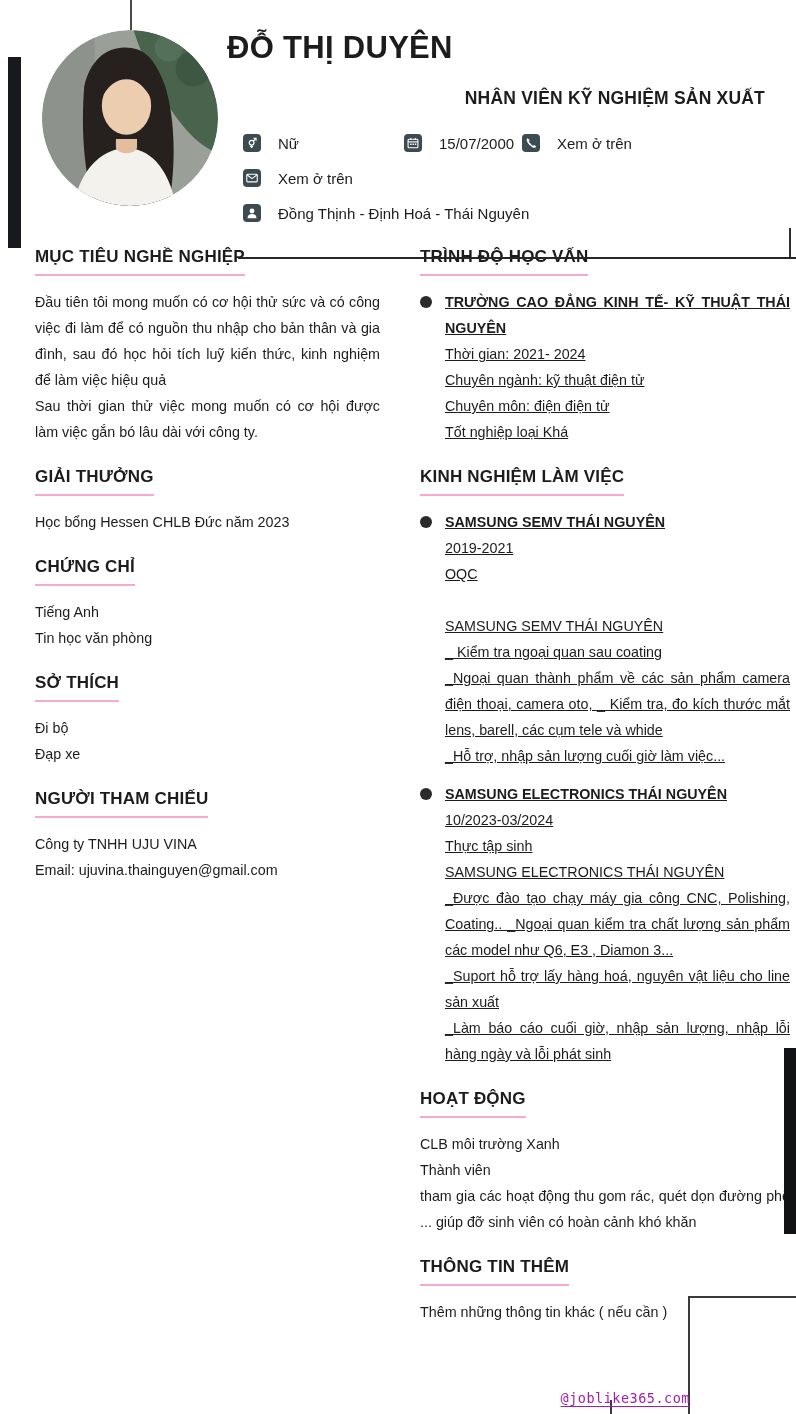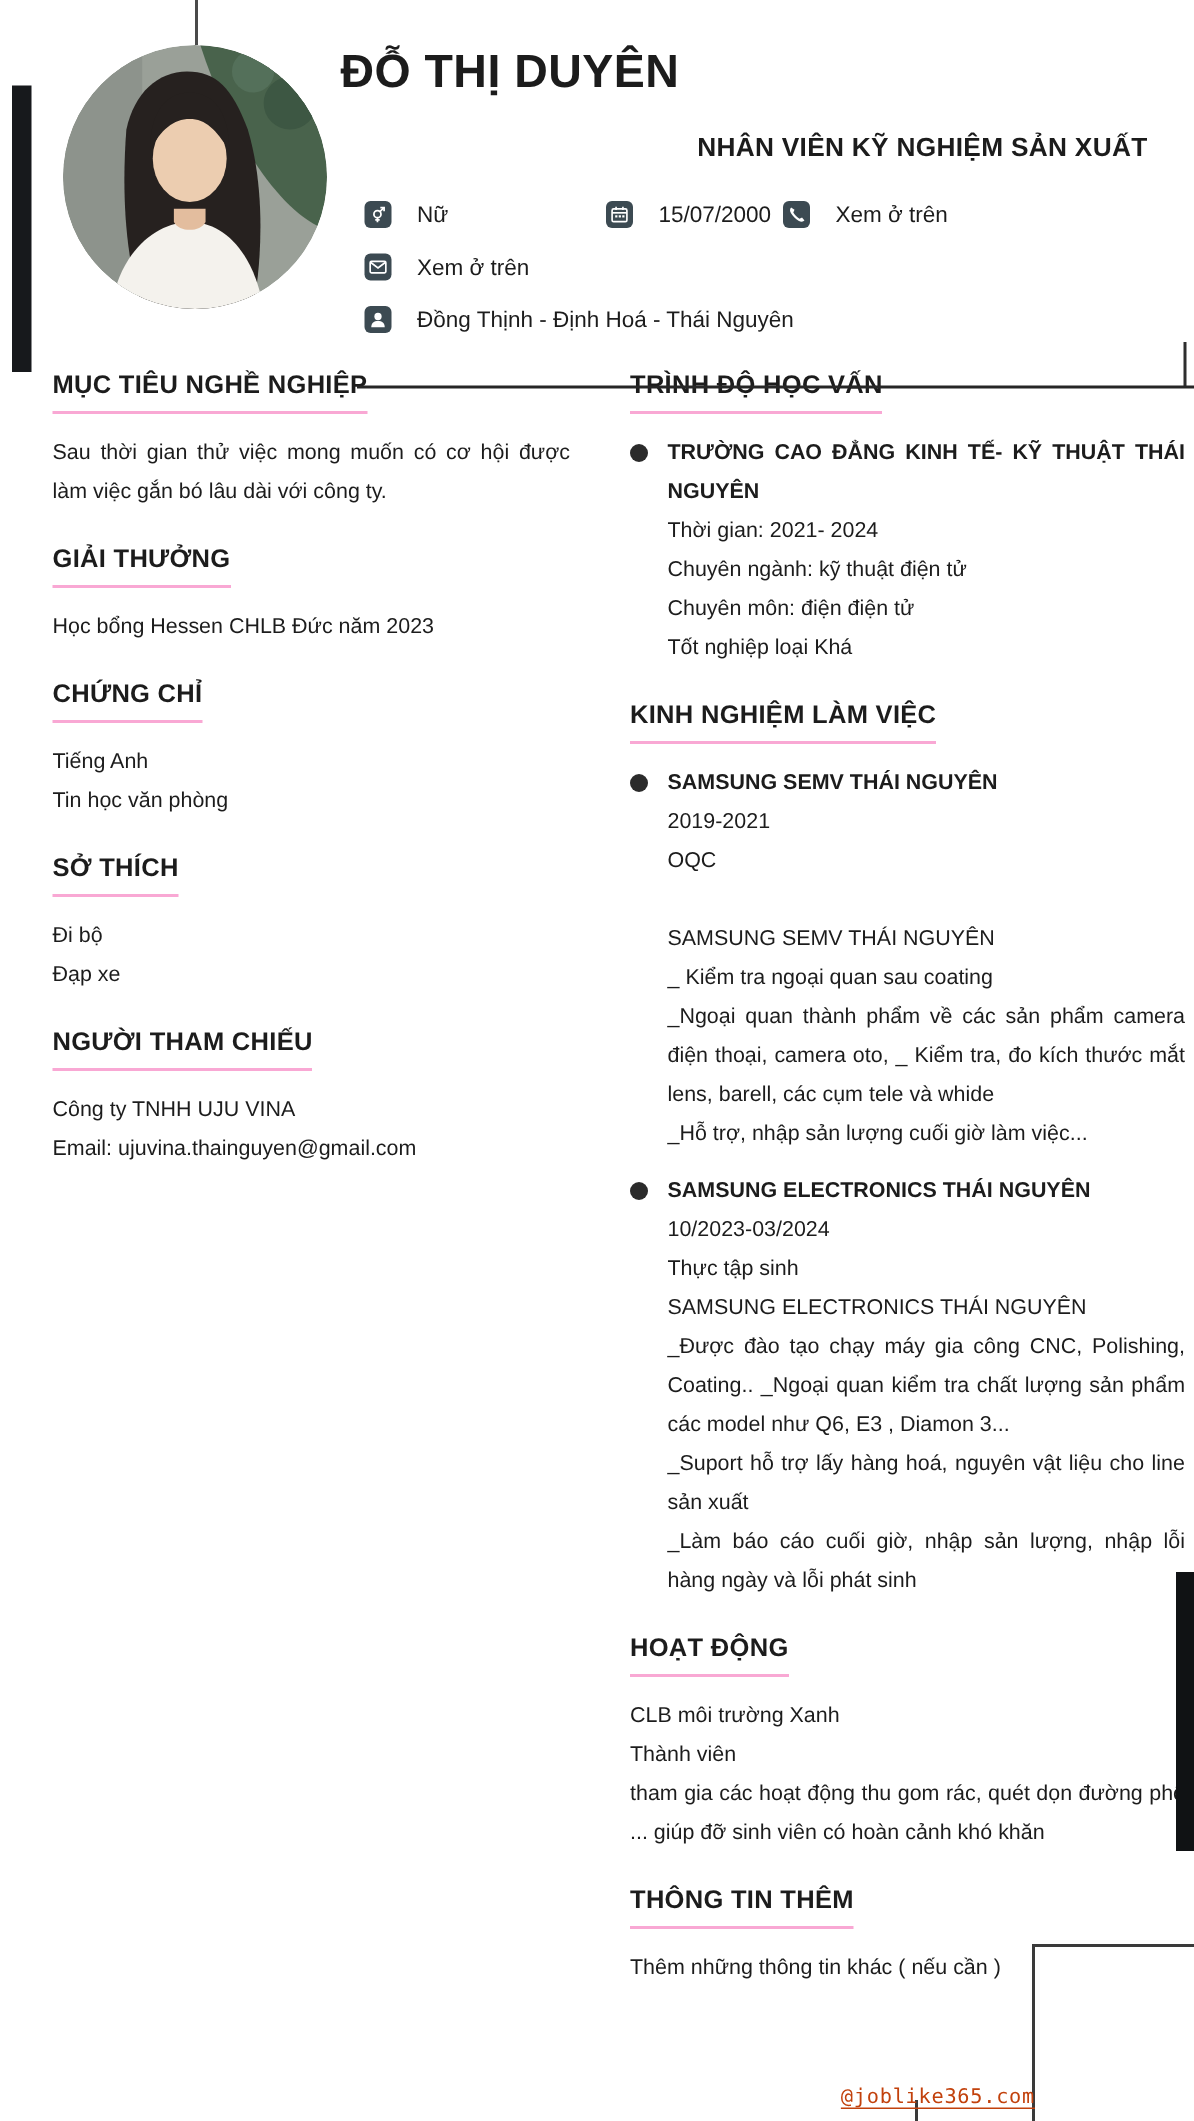--- a/index.html
+++ b/index.html
@@ -45,27 +45,27 @@
   .section { margin-bottom:22px; }
   .sec-heading { display:inline-block; font-size:17px; font-weight:700; letter-spacing:0.2px;
                  border-bottom:2px solid #f9a8d4; padding-bottom:7px; margin-bottom:13px; }
   .body-text { font-size:14.3px; line-height:26px; }
   .justify { text-align:justify; }
   .line { font-size:14.3px; line-height:26px; }
 
   
   .entry { display:flex; gap:13px; margin-bottom:12px; }
   .bullet { width:12px; height:12px; border-radius:50%; background:#2b2b2b; margin-top:7px; flex:none; }
-  .entry-body { flex:1; min-width:0; }
+  .entry-body { flex:1; min-width:0;text-decoration:underline; }
   .entry-title { font-size:14.3px; line-height:26px; font-weight:700; text-align:justify; }
   .gap-above { margin-top:26px; }
 
   
   .footer-credit { position:absolute; right:106px; bottom:8px;
-                   font-family:"DejaVu Sans Mono", monospace; font-size:13.5px; color:#c2410c;
+                   font-family:"DejaVu Sans Mono", monospace; font-size:13.5px; color:#a21caf;
                    letter-spacing:0.5px; text-decoration:underline; text-underline-offset:3px; }
 </style>
 </head>
 <body>
 
 <div class="page">
 
   <div class="deco-top-line"></div>
   <div class="deco-left-bar"></div>
   <div class="deco-right-tick"></div>
@@ -164,20 +164,21 @@
       </div>
     </div>
   </div>
 
   <div class="content">
 
     <div class="col-left">
 
       <div class="section">
         <div class="sec-heading">MỤC TIÊU NGHỀ NGHIỆP</div>
+        <p class="body-text justify">Đầu tiên tôi mong muốn có cơ hội thử sức và có công việc đi làm để có nguồn thu nhập cho bản thân và gia đình, sau đó học hỏi tích luỹ kiến thức, kinh nghiệm để làm việc hiệu quả</p>
         <p class="body-text justify">Sau thời gian thử việc mong muốn có cơ hội được làm việc gắn bó lâu dài với công ty.</p>
       </div>
 
       <div class="section">
         <div class="sec-heading">GIẢI THƯỞNG</div>
         <div class="line">Học bổng Hessen CHLB Đức năm 2023</div>
       </div>
 
       <div class="section">
         <div class="sec-heading">CHỨNG CHỈ</div>

